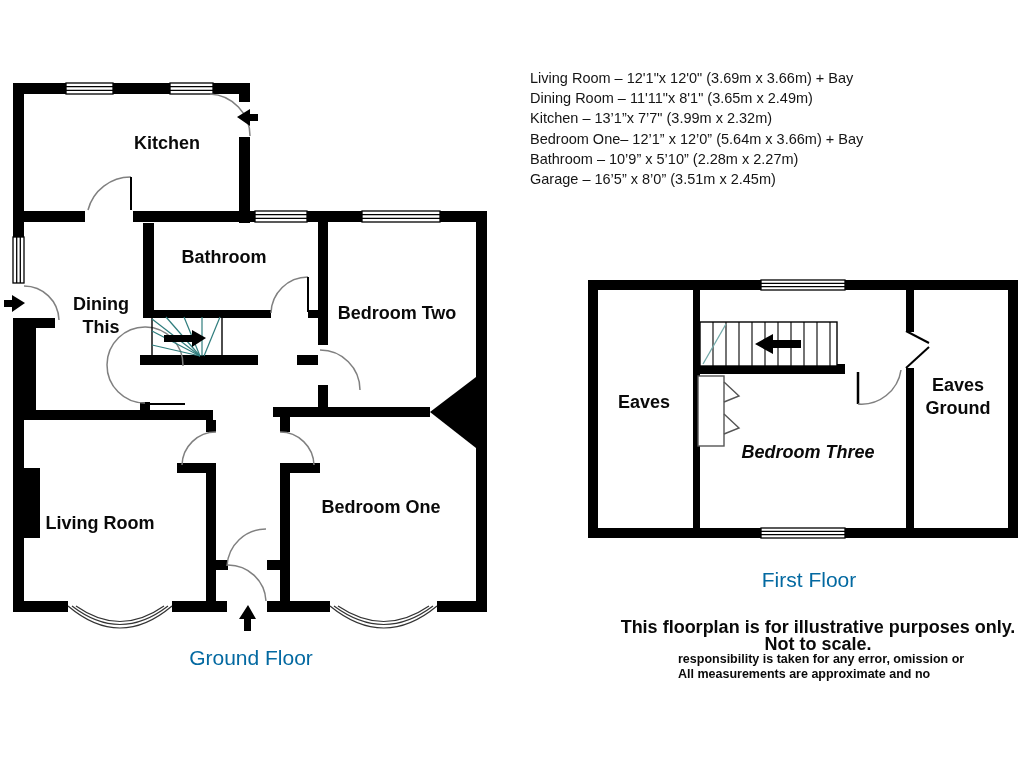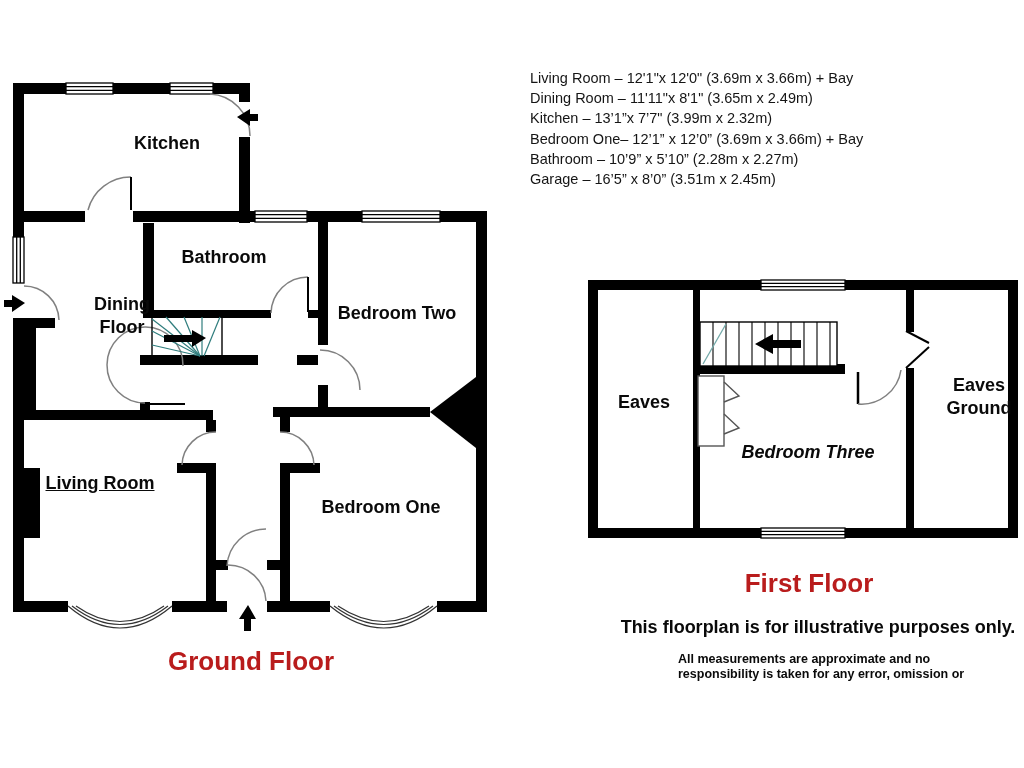--- a/index.html
+++ b/index.html
@@ -1,30 +1,30 @@
 <!DOCTYPE html>
 <html><head>
 <meta charset="utf-8">
 <style>
   html,body{margin:0;padding:0;background:#fff;}
   #canvas{position:relative;width:1024px;height:768px;background:#fff;overflow:hidden;
           font-family:"Liberation Sans",sans-serif;}
   #plan-svg{position:absolute;left:0;top:0;}
   .room-label{position:absolute;transform:translateX(-50%);text-align:center;
               font-weight:bold;font-size:18px;color:#0a0a0a;white-space:nowrap;line-height:22px;}
-  .floor-title{position:absolute;transform:translateX(-50%);font-weight:bold;
-               font-size:26px;color:#b91c1c;white-space:nowrap;}
+  .floor-title{position:absolute;transform:translateX(-50%);font-weight:normal;
+               font-size:21px;color:#0369a1;white-space:nowrap;}
   #dimensions-list{position:absolute;left:530px;top:68px;font-size:14.5px;color:#151515;
                    line-height:20.2px;white-space:nowrap;}
   #disclaimer-centered{position:absolute;left:818px;top:619px;transform:translateX(-50%);
                        text-align:center;font-weight:bold;font-size:18px;color:#0a0a0a;
                        line-height:17px;white-space:nowrap;}
   #disclaimer-left{position:absolute;left:678px;top:652px;font-weight:bold;font-size:12.5px;
                    color:#0a0a0a;line-height:14.6px;white-space:nowrap;}
-  .two-line{line-height:23px;margin-left:21px;}
+  .two-line{line-height:23px;}
 </style>
 </head>
 <body>
 
 <div id="canvas">
 
 <svg id="plan-svg" width="1024" height="768" viewBox="0 0 1024 768">
 
   <g>
     <g fill="#000">
@@ -230,44 +230,45 @@
       <polyline points="724,414 739,428 724,434" fill="none"></polyline>
     </g>
   </g>
 </svg>
 
   <div class="room-label" style="left:127px;top:132px;margin-left:40px;">Kitchen</div>
   <div class="room-label" style="left:224px;top:246px;">Bathroom</div>
   <div class="room-label" style="left:397px;top:302px;">Bedroom Two</div>
   <div class="room-label two-line" style="left:101px;top:293px;">
     <div>Dining</div>
-    <div>Floor</div>
-  </div>
-  <div class="room-label" style="left:100px;top:472px;text-decoration:underline;">Living Room</div>
+    <div>This</div>
+  </div>
+  <div class="room-label" style="left:100px;top:512px;">Living Room</div>
   <div class="room-label" style="left:381px;top:496px;">Bedroom One</div>
   <div class="floor-title" style="left:251px;top:646px;text-align:center;">Ground Floor</div>
 
   <div class="room-label" style="left:644px;top:391px;">Eaves</div>
   <div class="room-label" style="left:808px;top:441px;font-style:italic;">Bedroom Three</div>
   <div class="room-label two-line" style="left:958px;top:374px;">
     <div>Eaves</div>
     <div>Ground</div>
   </div>
   <div class="floor-title" style="left:809px;top:568px;">First Floor</div>
 
   <div id="dimensions-list">
     <div>Living Room – 12'1"x 12'0" (3.69m x 3.66m) + Bay</div>
     <div>Dining Room – 11'11"x 8'1" (3.65m x 2.49m)</div>
     <div>Kitchen – 13’1”x 7’7" (3.99m x 2.32m)</div>
-    <div>Bedroom One– 12’1” x 12’0” (3.69m x 3.66m) + Bay</div>
+    <div>Bedroom One– 12’1” x 12’0” (5.64m x 3.66m) + Bay</div>
     <div>Bathroom – 10’9” x 5’10” (2.28m x 2.27m)</div>
     <div>Garage – 16’5” x 8’0” (3.51m x 2.45m)</div>
   </div>
 
   <div id="disclaimer-centered">
     <div>This floorplan is for illustrative purposes only.</div>
+    <div>Not to scale.</div>
   </div>
   <div id="disclaimer-left">
+    <div>responsibility is taken for any error, omission or</div>
     <div>All measurements are approximate and no</div>
-    <div>responsibility is taken for any error, omission or</div>
   </div>
 
 </div>
 
 </body></html>

